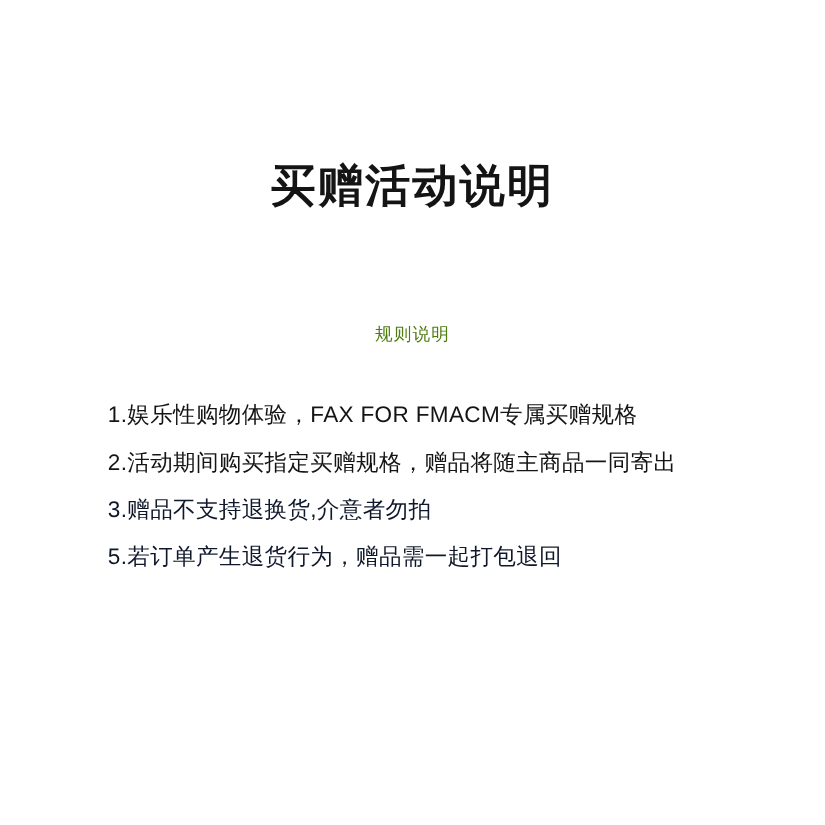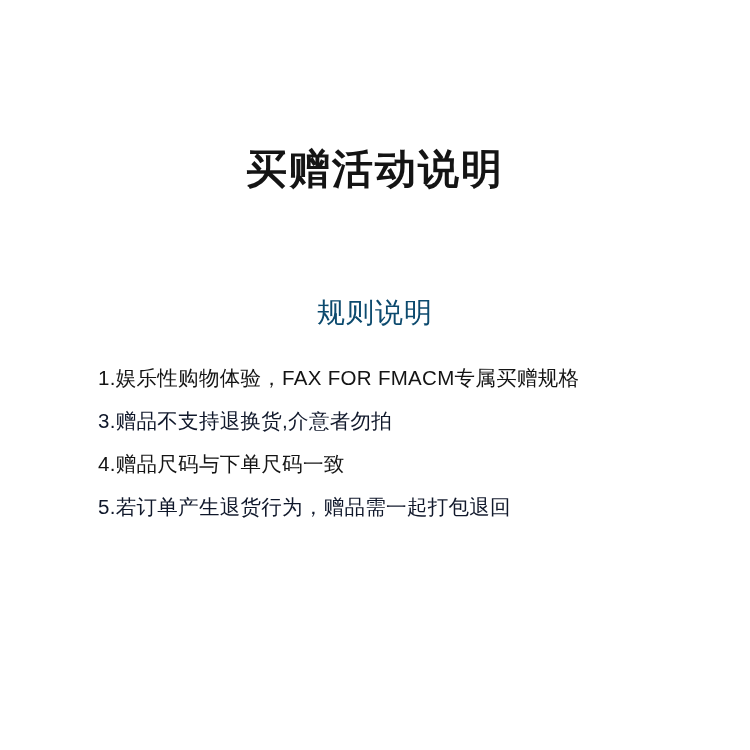--- a/index.html
+++ b/index.html
@@ -39,22 +39,22 @@
     font-size: 17px;
     color: #1c1c1c;
     letter-spacing: 0.5px;
   }
   .rules-heading {
     position: absolute;
     top: 294px;
     left: 0;
     width: 750px;
     text-align: center;
-    font-size: 28px;
-    color: #0c4a6e;
+    font-size: 16px;
+    color: #4d7c0f;
     letter-spacing: 1px;
     font-family: "Liberation Serif", "DejaVu Serif", serif;
   }
   .rules-list {
     position: absolute;
     top: 356px;
     left: 66px;
     width: 640px;
     margin-left: 32px;
   }
@@ -74,18 +74,18 @@
 
 <div class="page">
 
   <div class="title">买赠活动说明</div>
 
 
   <div class="rules-heading">规则说明</div>
 
   <div class="rules-list">
     <div class="rule-item">1.娱乐性购物体验，FAX FOR FMACM专属买赠规格</div>
+    <div class="rule-item">2.活动期间购买指定买赠规格，赠品将随主商品一同寄出</div>
     <div class="rule-item highlight">3.赠品不支持退换货,介意者勿拍</div>
-    <div class="rule-item">4.赠品尺码与下单尺码一致</div>
     <div class="rule-item highlight">5.若订单产生退货行为，赠品需一起打包退回</div>
   </div>
 
 </div>
 
 </body></html>

